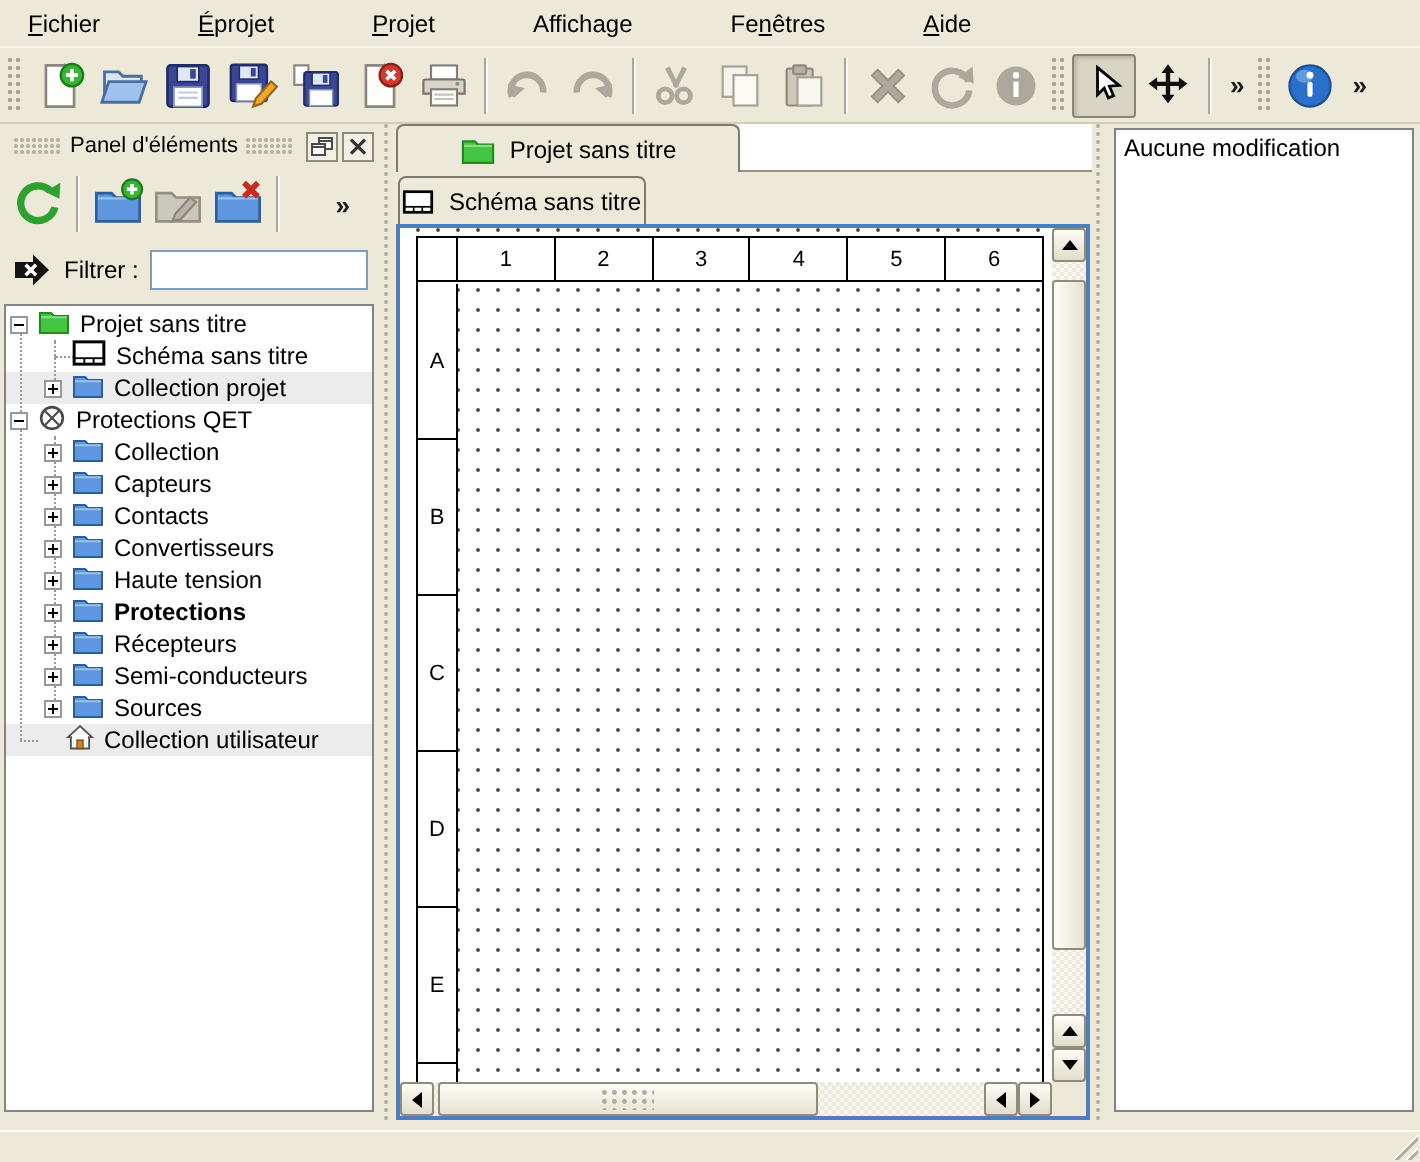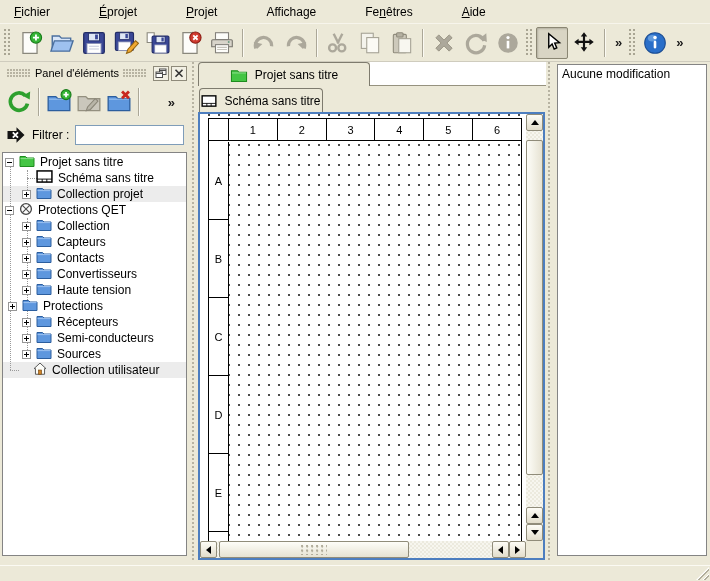--- a/index.html
+++ b/index.html
@@ -498,21 +498,21 @@
         <div class="tree-row" style="padding-left: 19px;">
           <span class="expander plus"></span>
           <span class="t-icon"><span class="icn" style="width:16px;height:13px">
               <svg viewBox="0 0 16 13">
                 <path d="M1 2.5h5.5L8 4h7v8.5H1z" fill="#5e97de" stroke="#2c5e9e"></path>
                 <path d="M1.5 4.6h13" stroke="#9cc2f0"></path>
               </svg>
             </span></span>
           <span class="t-label">Haute tension</span>
         </div>
-        <div class="tree-row" style="padding-left: 5px;">
+        <div class="tree-row" style="padding-left: 19px; font-weight: bold;">
           <span class="expander plus"></span>
           <span class="t-icon"><span class="icn" style="width:16px;height:13px">
               <svg viewBox="0 0 16 13">
                 <path d="M1 2.5h5.5L8 4h7v8.5H1z" fill="#5e97de" stroke="#2c5e9e"></path>
                 <path d="M1.5 4.6h13" stroke="#9cc2f0"></path>
               </svg>
             </span></span>
           <span class="t-label">Protections</span>
         </div>
         <div class="tree-row" style="padding-left: 19px;">

